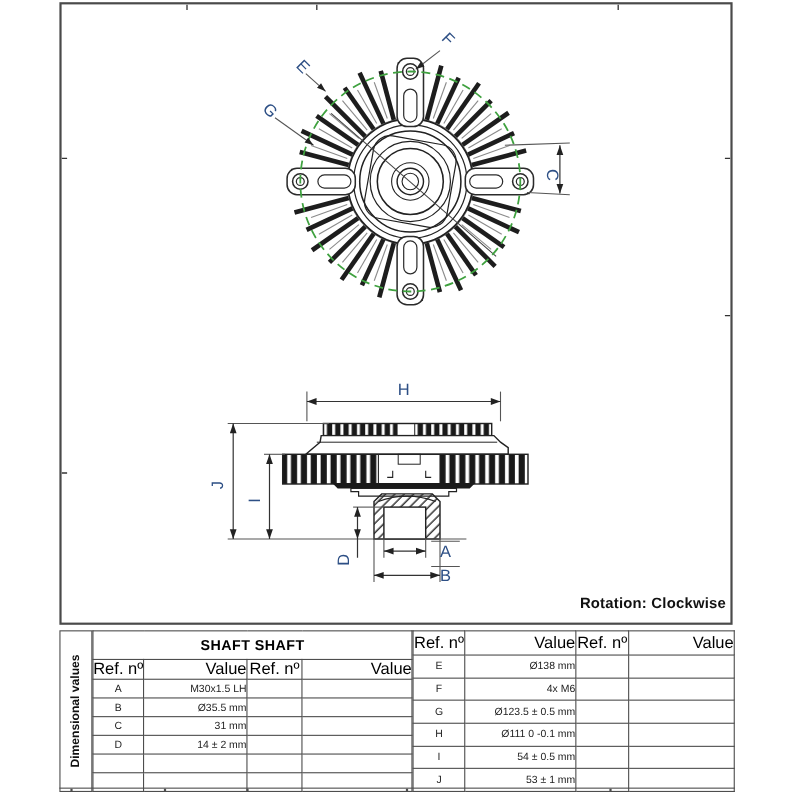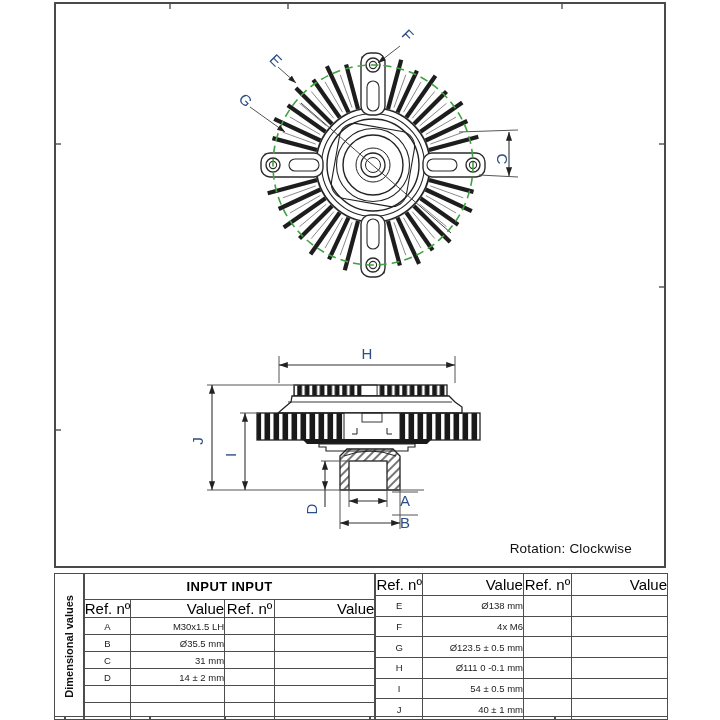--- a/index.html
+++ b/index.html
@@ -7,22 +7,22 @@
     width:720px;height:720px;position:relative;background:#fff;overflow:hidden;
     font-family:"Liberation Sans",sans-serif;color:#222;
   }
   
   .frame{
     position:absolute;left:54px;top:2px;width:612px;height:566px;
     border:2px solid #4a4a4a;box-sizing:border-box;background:#fff;
   }
   .frame svg{display:block;}
   .rotation-note{
-    position:absolute;top:541px;right:88px;
-    font-size:13.5px;font-weight:normal;color:#111;letter-spacing:.2px;
+    position:absolute;top:541px;right:60px;
+    font-size:13.5px;font-weight:bold;color:#111;letter-spacing:.2px;
   }
   
   .dim-table{
     position:absolute;left:54px;top:573px;width:614px;display:flex;align-items:stretch;
     font-size:9.5px;color:#222;
   }
   .side-label{
     width:28px;border:1.5px solid #4d4d4d;display:flex;align-items:center;justify-content:center;
     background:#fff;
   }
@@ -288,21 +288,21 @@
 
   <table class="sec">
     <colgroup>
         <col style="width:42px">
         <col style="width:95px">
         <col style="width:50px">
         <col style="width:102px">
       </colgroup>
     <tbody>
         <tr>
-          <th class="title" colspan="4">INPUT INPUT</th>
+          <th class="title" colspan="4">SHAFT SHAFT</th>
         </tr>
     <tr class="colhead">
       <th class="ref">Ref. nº</th>
       <th class="val">Value</th>
       <th class="ref">Ref. nº</th>
       <th class="val">Value</th>
     </tr>
     <tr>
           <td class="ref">A</td>
           <td class="val">M30x1.5 LH</td>
@@ -381,21 +381,21 @@
           <td class="val"></td>
         </tr>
     <tr>
           <td class="ref">I</td>
           <td class="val">54 ± 0.5 mm</td>
           <td class="ref"></td>
           <td class="val"></td>
         </tr>
     <tr>
           <td class="ref">J</td>
-          <td class="val">40 ± 1 mm</td>
+          <td class="val">53 ± 1 mm</td>
           <td class="ref"></td>
           <td class="val"></td>
         </tr>
   </tbody>
     </table>
 </div>
 
 <div class="stub-row">
   <i style="left:10px"></i>
     <i style="left:95px"></i>

